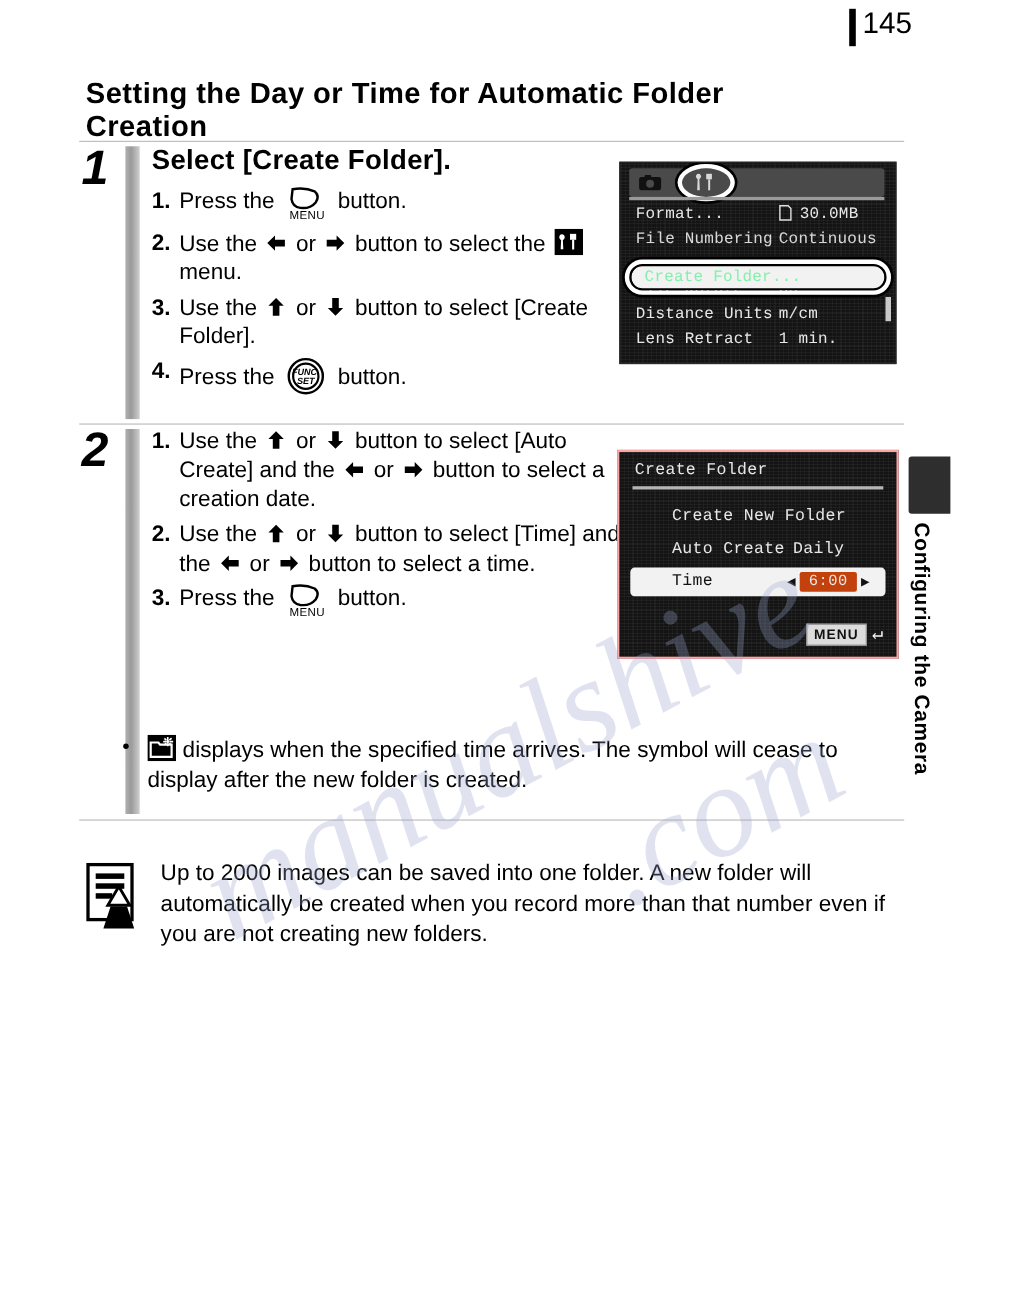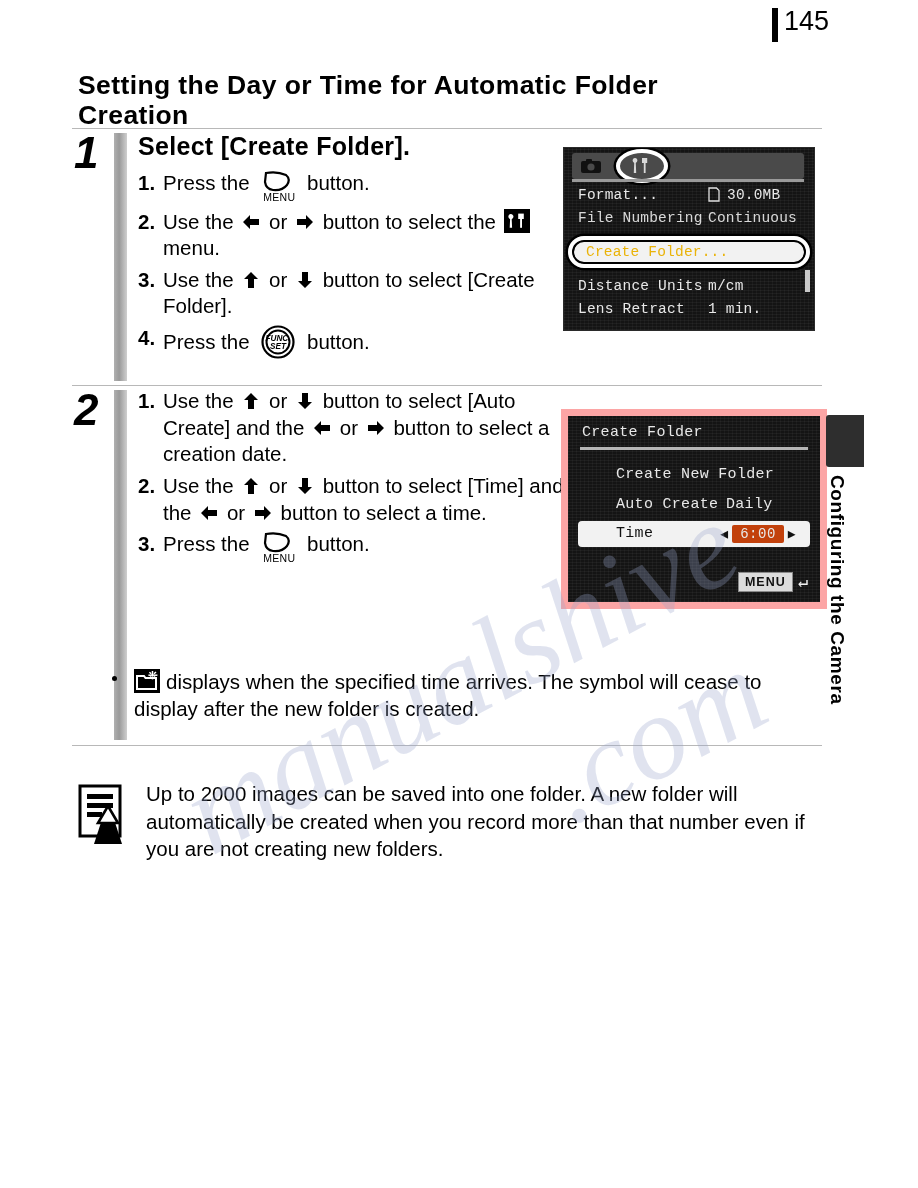--- a/index.html
+++ b/index.html
@@ -173,21 +173,21 @@
     color: #e8e8e8;
   }
   #lcd-1 {
     left: 563px; top: 147px;
     width: 250px; height: 182px;
     border: 1px solid #2a2a2a;
   }
   #lcd-2 {
     left: 561px; top: 409px;
     width: 252px; height: 186px;
-    border: 7px solid #fca5a5;
+    border: 2px solid #fca5a5;
   }
   .lcd-noise {
     position: absolute; inset: 0;
     background-image:
       repeating-linear-gradient(0deg, rgba(255,255,255,0.045) 0px, rgba(255,255,255,0.045) 1px, rgba(0,0,0,0) 1px, rgba(0,0,0,0) 3px),
       repeating-linear-gradient(90deg, rgba(255,255,255,0.035) 0px, rgba(255,255,255,0.035) 1px, rgba(0,0,0,0) 1px, rgba(0,0,0,0) 4px);
     pointer-events: none;
   }
 
   
@@ -246,21 +246,21 @@
     position: absolute;
     left: 10px; top: 93px;
     width: 230px; height: 22px;
     background: #f2f2f2;
     border-radius: 11px;
   }
   .lcd-sel-text {
     position: absolute;
     left: 22px; top: 94px;
     font-size: 14.5px; line-height: 21px;
-    color: #eab308; letter-spacing: 0.2px;
+    color: #86efac; letter-spacing: 0.2px;
     font-family: "Liberation Mono", monospace;
   }
   .lcd-scrollbar {
     position: absolute; right: 4px; top: 122px;
     width: 5px; height: 22px; background: #c9c9c9;
   }
 
   
   .lcd2-title {
     position: absolute; left: 14px; top: 8px;

